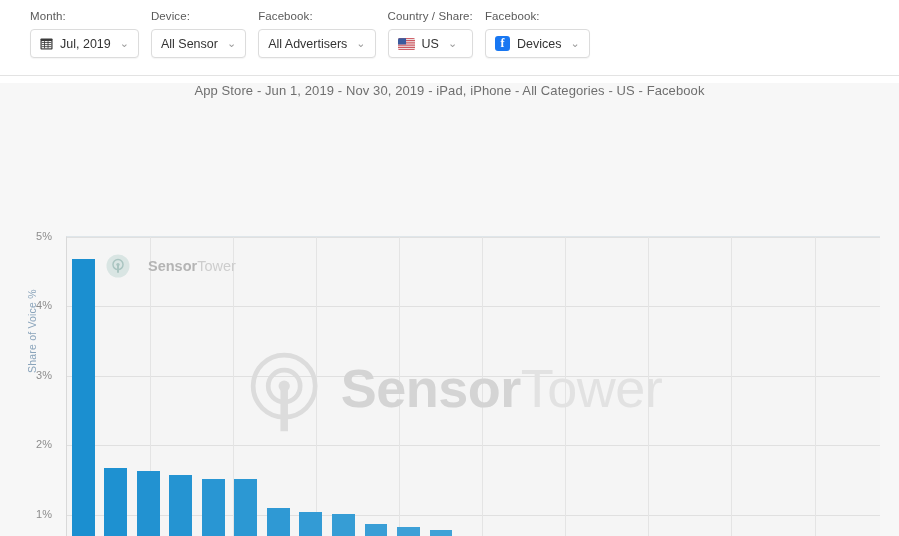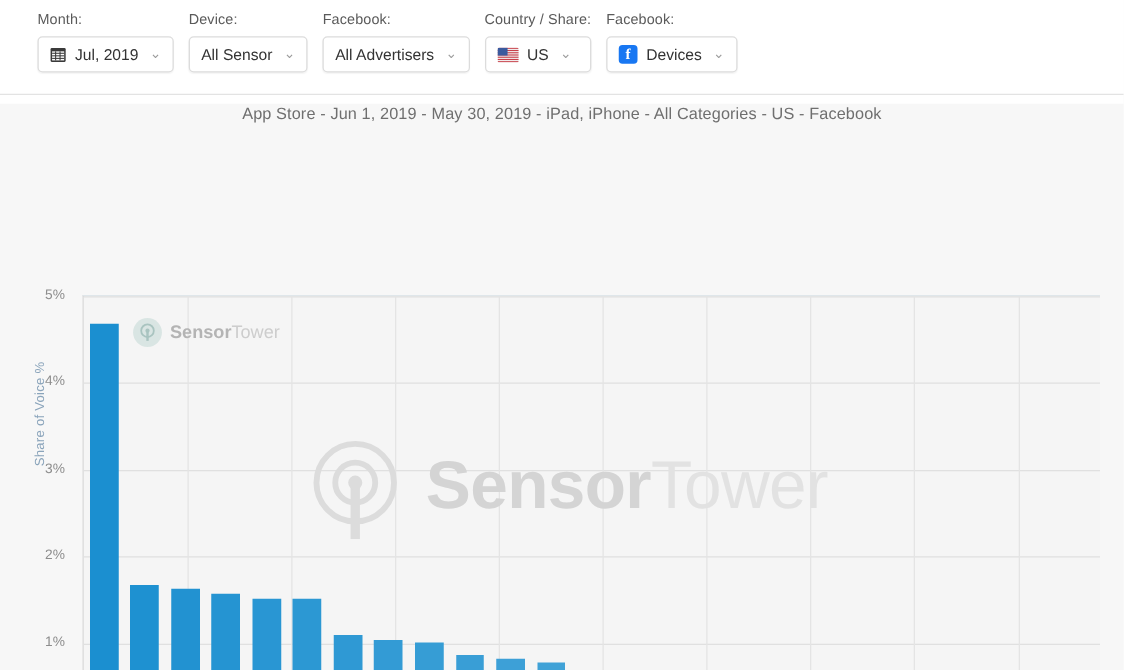--- a/index.html
+++ b/index.html
@@ -194,21 +194,21 @@
   }
   .wm-big-text b { font-weight: bold; color: #d4d4d4; }
   .wm-big-text span { color: #e2e2e2; }
 
   .wm-small {
     position: absolute;
     left: 106px;
     top: 171px;
     display: flex;
     align-items: center;
-    gap: 6px;
+    gap: 18px;
     pointer-events: none;
     user-select: none;
   }
   .wm-small-text { font-size: 14.5px; color: #bfbfbf; white-space: nowrap; }
   .wm-small-text b { font-weight: bold; color: #b4b4b4; }
   .wm-small-text span { color: #cdcdcd; }
 </style>
 </head>
 <body>
 
@@ -271,21 +271,21 @@
     <div class="pill">
       <span class="fb-icon">f</span>
       <span>Devices</span>
       <span class="caret">⌄</span>
     </div>
   </div>
 </div>
 
 <div class="chart-wrap">
 
-  <div class="chart-sub">App Store - Jun 1, 2019 - May 30, 2019 - iPad, iPhone - All Categories - US - Facebook</div>
+  <div class="chart-sub">App Store - Jun 1, 2019 - Nov 30, 2019 - iPad, iPhone - All Categories - US - Facebook</div>
 
   <div class="y-axis" id="y-axis">
       <div class="y-tick" style="top: 283.6px;">1%</div>
       <div class="y-tick" style="top: 214.2px;">2%</div>
       <div class="y-tick" style="top: 144.8px;">3%</div>
       <div class="y-tick" style="top: 75.4px;">4%</div>
       <div class="y-tick" style="top: 6px;">5%</div>
     </div>
   <div class="y-axis-title">Share of Voice %</div>
 

